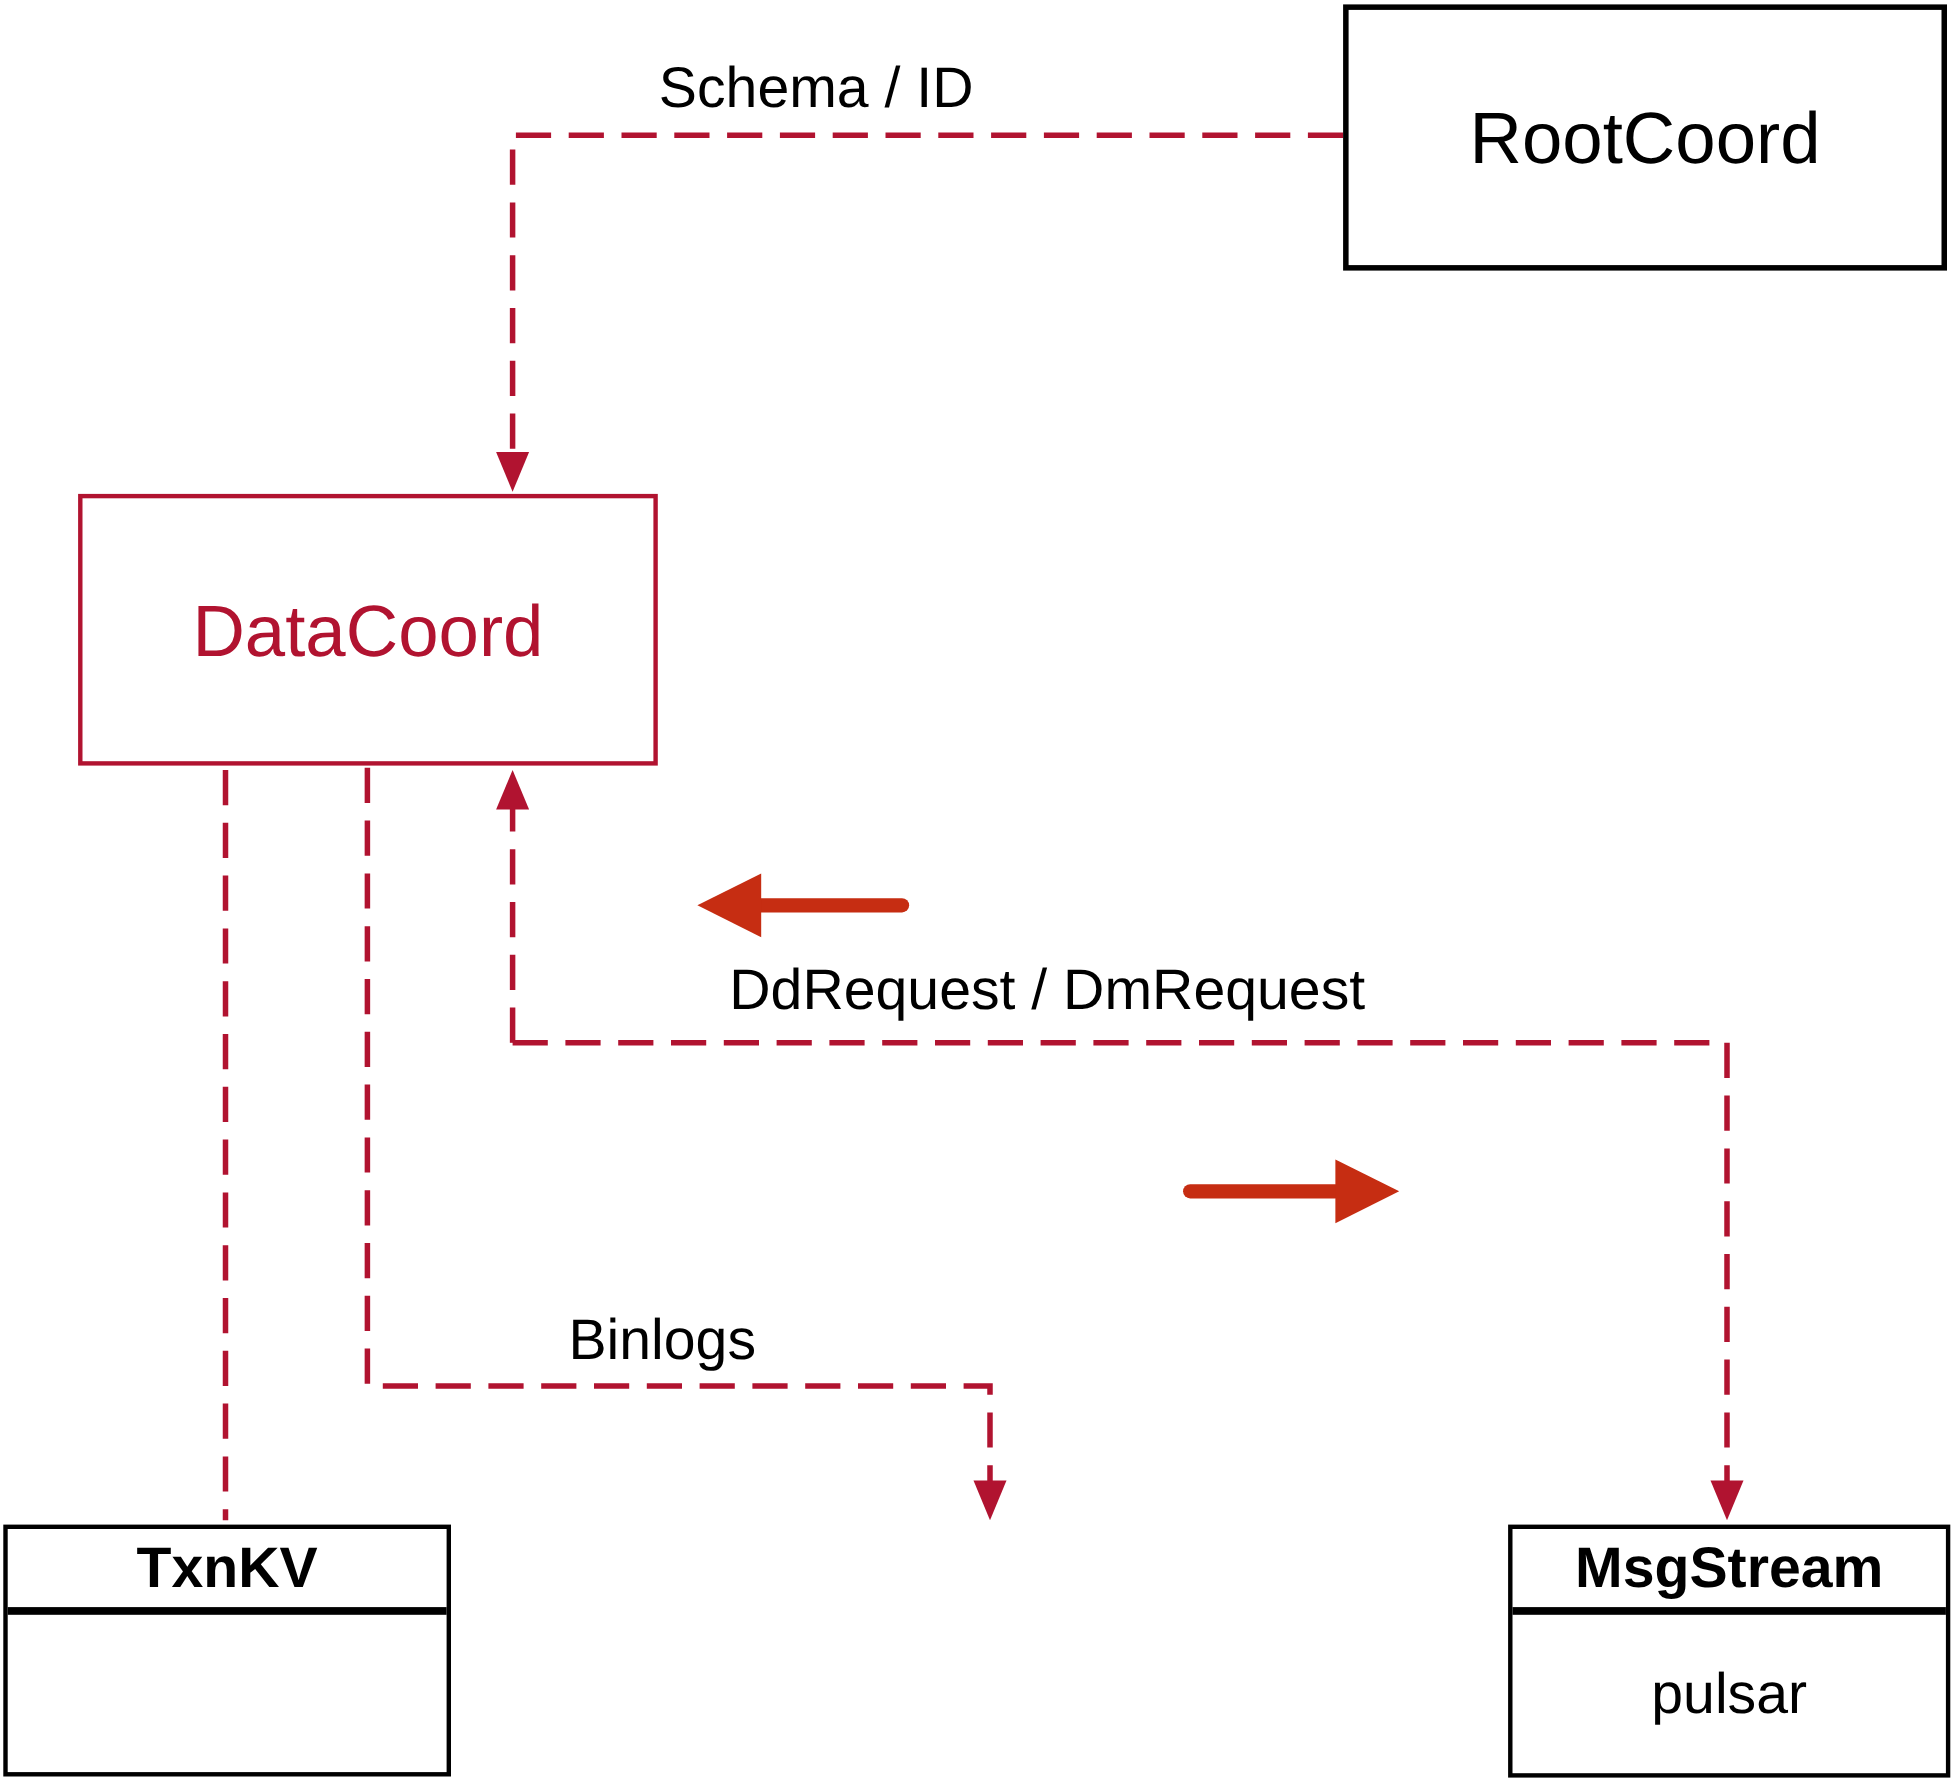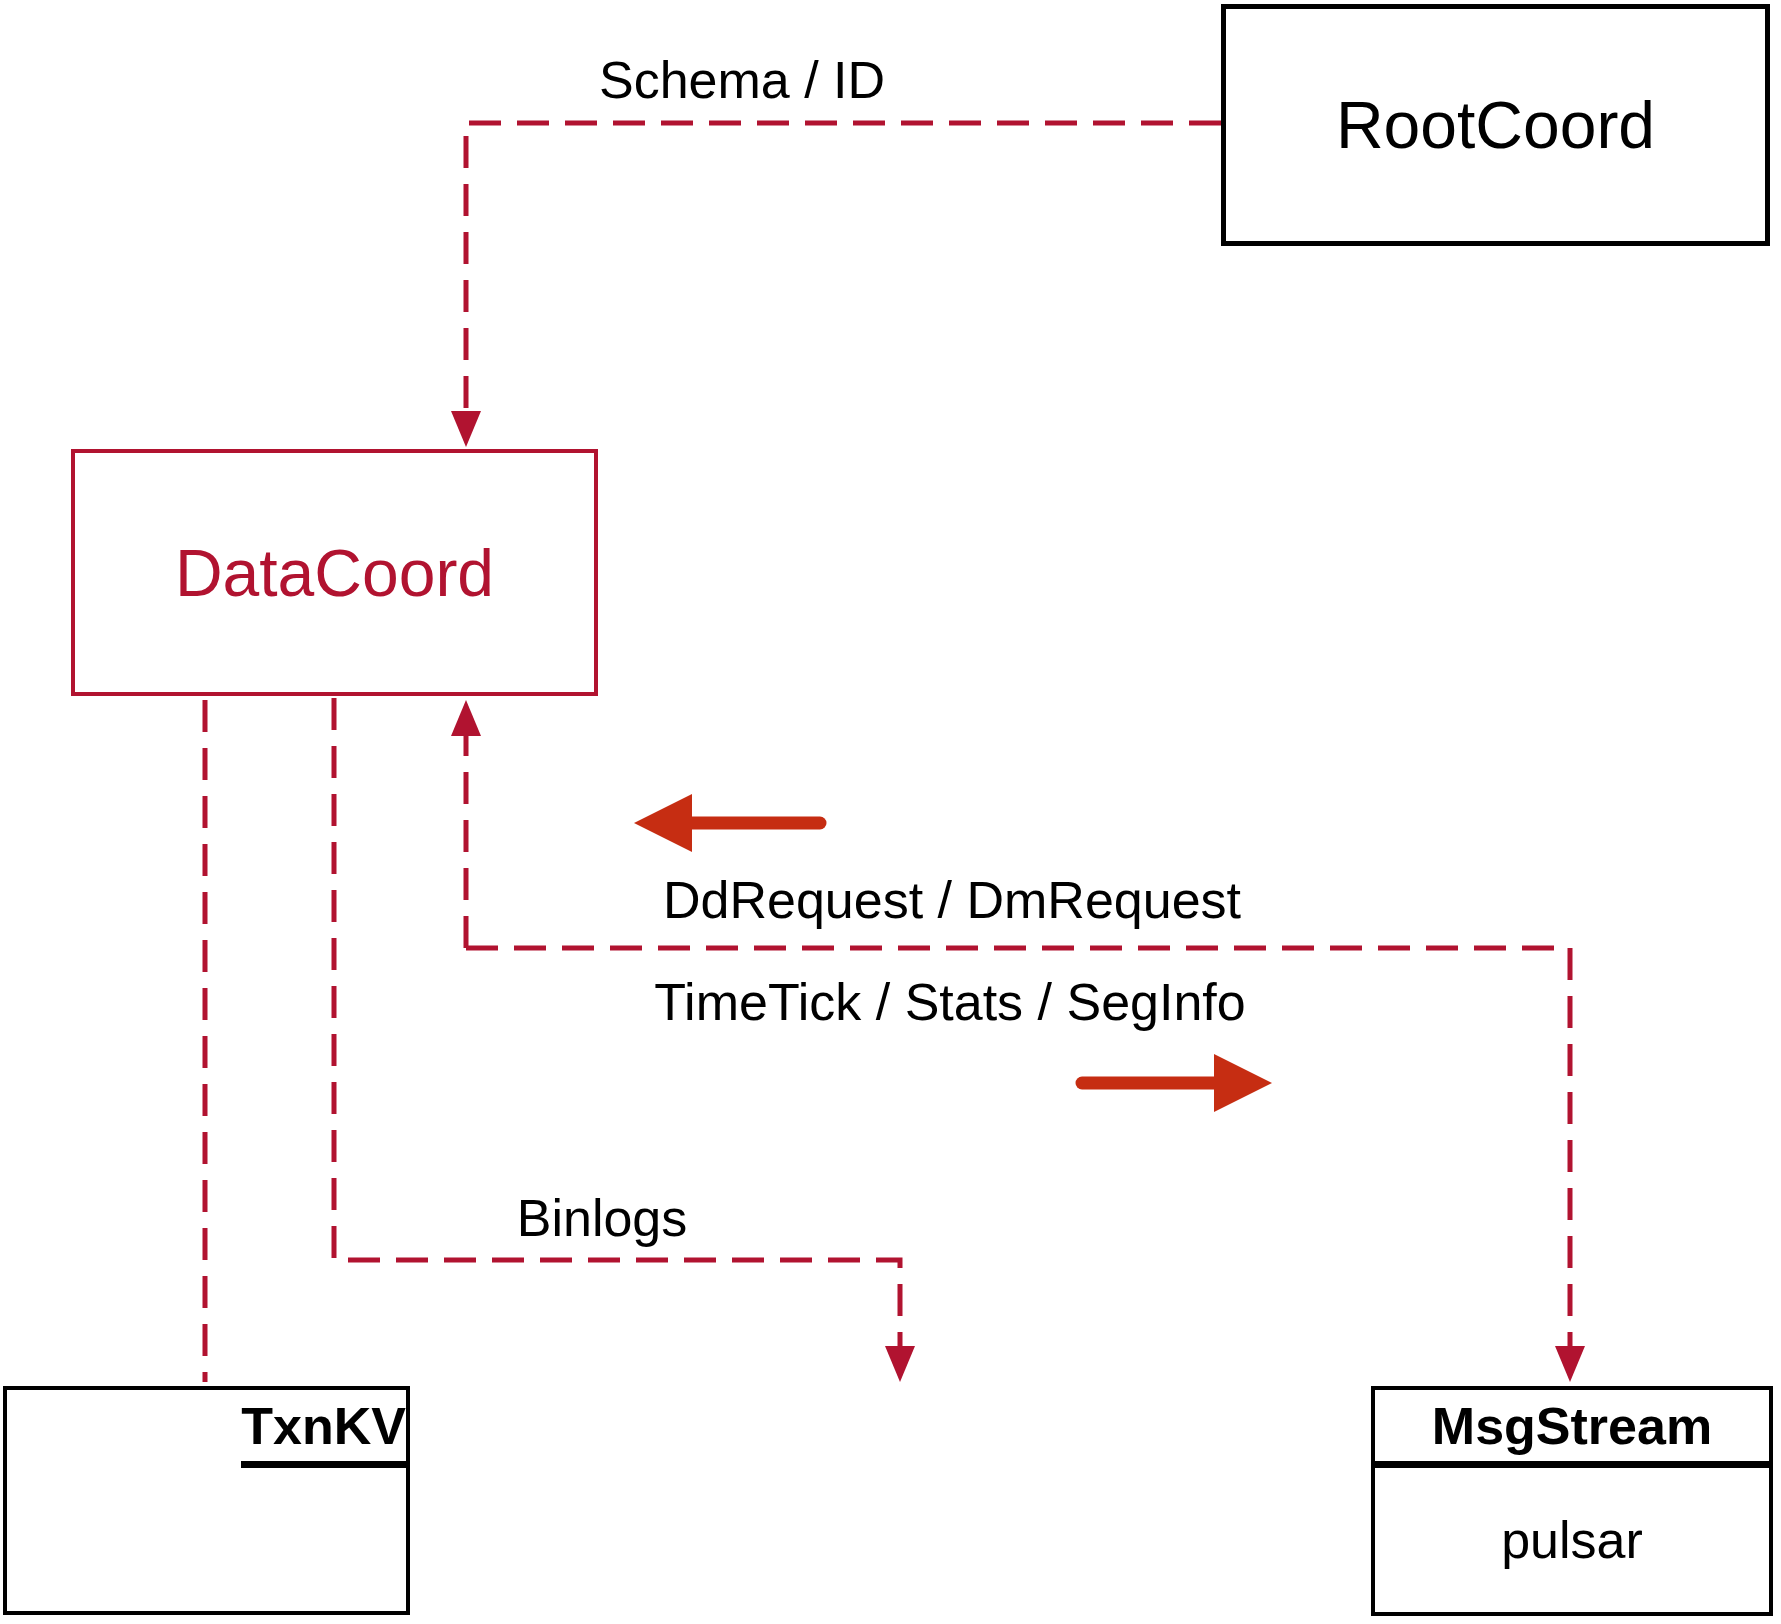--- a/index.html
+++ b/index.html
@@ -67,21 +67,21 @@
   }
 
   
   .store {
     position: absolute;
     border: 4px solid var(--box-border);
     background: var(--canvas-bg);
     display: flex;
     flex-direction: column;
   }
-  .store-txnkv   { left: 3px;    top: 1386px; width: 407px; height: 229px; align-items: flex-end; }
+  .store-txnkv   { left: 3px;    top: 1386px; width: 407px; height: 229px; }
   .store-kv      { left: 690px;  top: 1386px; width: 402px; height: 232px; }
   .store-msgstream { left: 1371px; top: 1386px; width: 402px; height: 230px; }
   .store-header {
     height: 78px;
     flex: 0 0 78px;
     border-bottom: 7px solid var(--box-border);
     display: flex;
     align-items: center;
     justify-content: center;
     font-weight: bold;
@@ -157,16 +157,15 @@
     <div class="store-header">
       <span>MsgStream</span>
     </div>
     <div class="store-body">
       <span>pulsar</span>
     </div>
   </div>
 
   <span class="edge-label label-ddreq">DdRequest / DmRequest</span>
   <span class="edge-label label-schema">Schema / ID</span>
-  <span class="edge-label label-timetick">TimeTick / Stats / SegInfo</span>
   <span class="edge-label label-binlogs">Binlogs</span>
 
 </div>
 
 </body></html>

